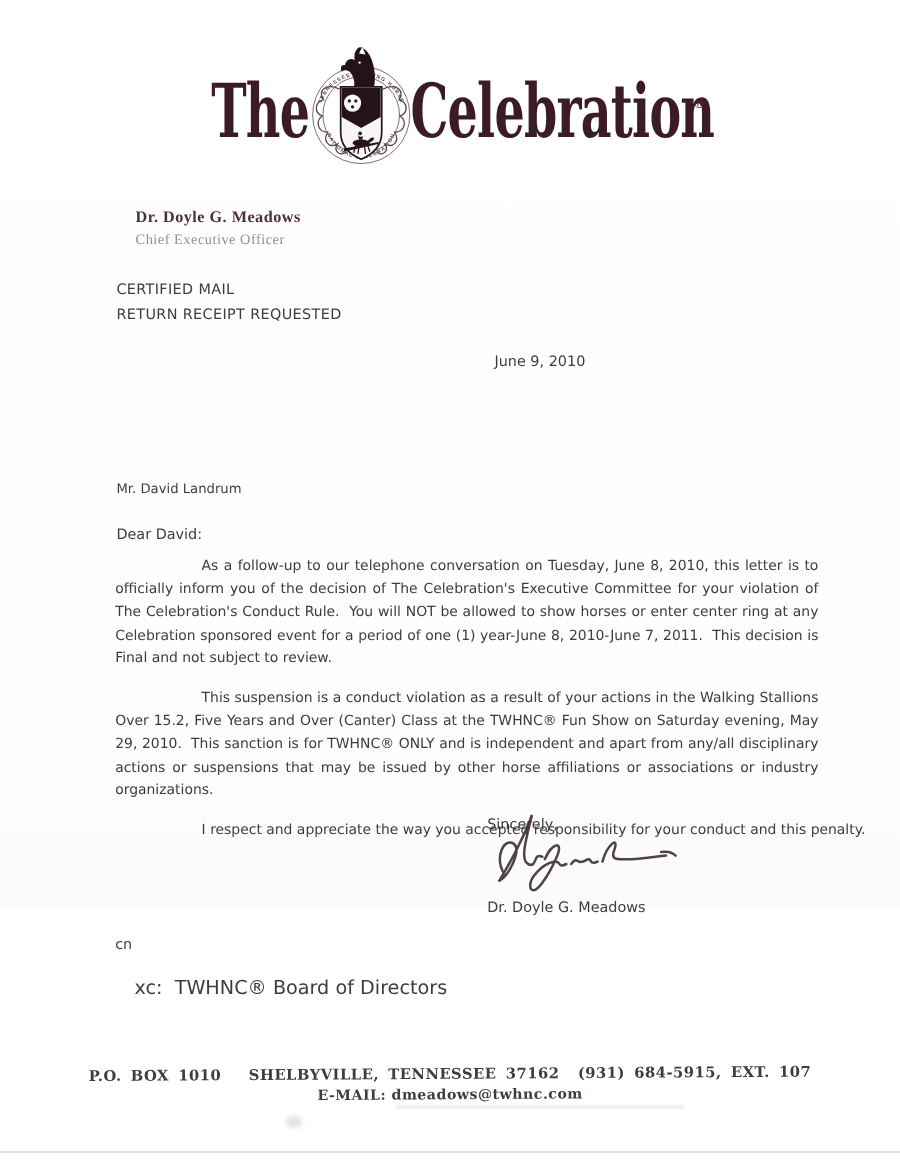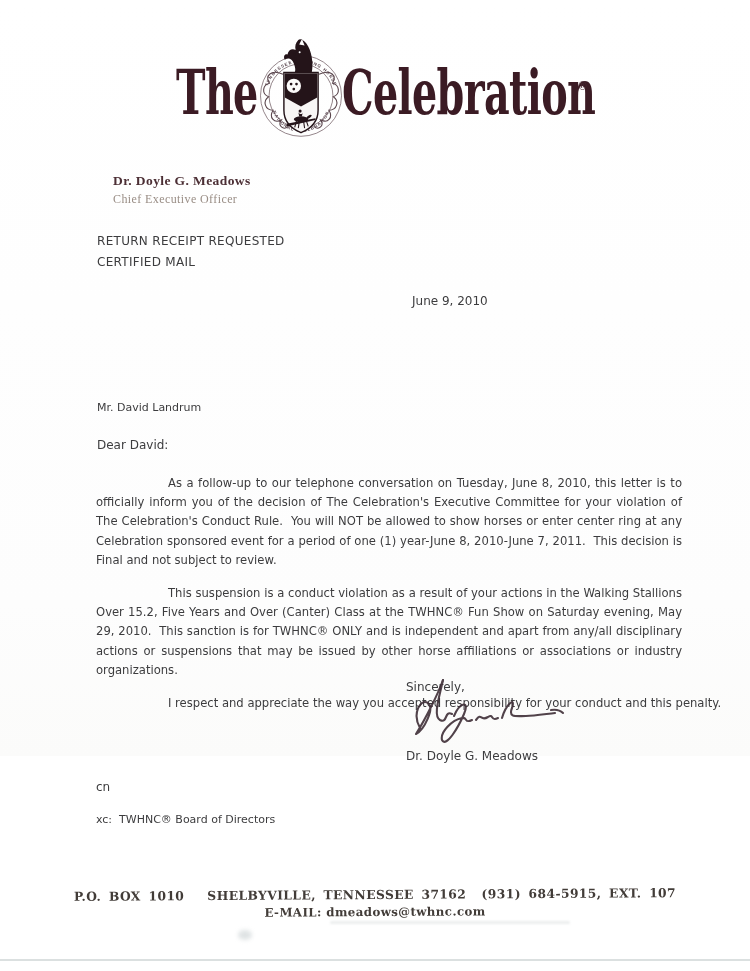--- a/index.html
+++ b/index.html
@@ -54,36 +54,36 @@
 
   
   .typed { font-family: "DejaVu Sans", sans-serif; color: #3c3c3e; }
   .mail-notice { position: absolute; left: 97px; top: 231px; font-size: 12px; line-height: 21px; letter-spacing: 0.3px; }
   .date-line { position: absolute; left: 412px; top: 294px; font-size: 12px; }
   .recipient { position: absolute; left: 97px; top: 357px; font-size: 11px; line-height: 20.5px; white-space: pre-wrap; }
   .salutation { position: absolute; left: 97px; top: 438px; font-size: 12px; }
 
   .body-text {
     position: absolute; left: 96px; top: 462px; width: 586px;
-    font-size: 11.6px; line-height: 19.2px; margin-top: 12px;
+    font-size: 11.6px; line-height: 19.2px;
   }
   .body-text p {
     margin: 0 0 14px 0;
     text-indent: 72px;
     text-align: justify;
     white-space: pre-wrap;
   }
   .body-text p.single-line { white-space: nowrap; text-align: left; margin-top: 9px; }
 
   .valediction { position: absolute; left: 406px; top: 680px; font-size: 12px; }
   .signature-svg { position: absolute; left: 402px; top: 676px; width: 172px; height: 76px; }
   .signer-name { position: absolute; left: 406px; top: 749px; font-size: 12px; }
 
   .initials-line { position: absolute; left: 96px; top: 780px; font-size: 12px; text-align: center; }
-  .copy-line { position: absolute; left: 96px; top: 813px; font-size: 11px; white-space: pre-wrap; }
+  .copy-line { position: absolute; left: 112px; top: 813px; font-size: 16px; white-space: pre-wrap; }
 
   
   .footer {
     position: absolute; left: 0; top: 887px; width: 750px;
     text-align: center;
     font-family: "DejaVu Serif", serif; font-weight: bold;
     color: #423c38;
     transform: rotate(-0.35deg);
   }
   .footer-line1 { font-size: 12.3px; letter-spacing: 0.4px; word-spacing: 3px; white-space: pre-wrap; }
@@ -157,22 +157,22 @@
 
   <span class="logo-word logo-celebration">Celebration</span>
   <span class="logo-reg">®</span>
 
   <div class="officer-block">
     <div class="officer-name">Dr. Doyle G. Meadows</div>
     <div class="officer-title">Chief Executive Officer</div>
   </div>
 
   <div class="mail-notice typed">
+    <div>CERTIFIED MAIL</div>
     <div>RETURN RECEIPT REQUESTED</div>
-    <div>CERTIFIED MAIL</div>
   </div>
 
   <div class="date-line typed">June 9, 2010</div>
 
   <div class="recipient typed">
     <div>Mr. David Landrum</div>
   </div>
 
   <div class="salutation typed">Dear David:</div>
 

